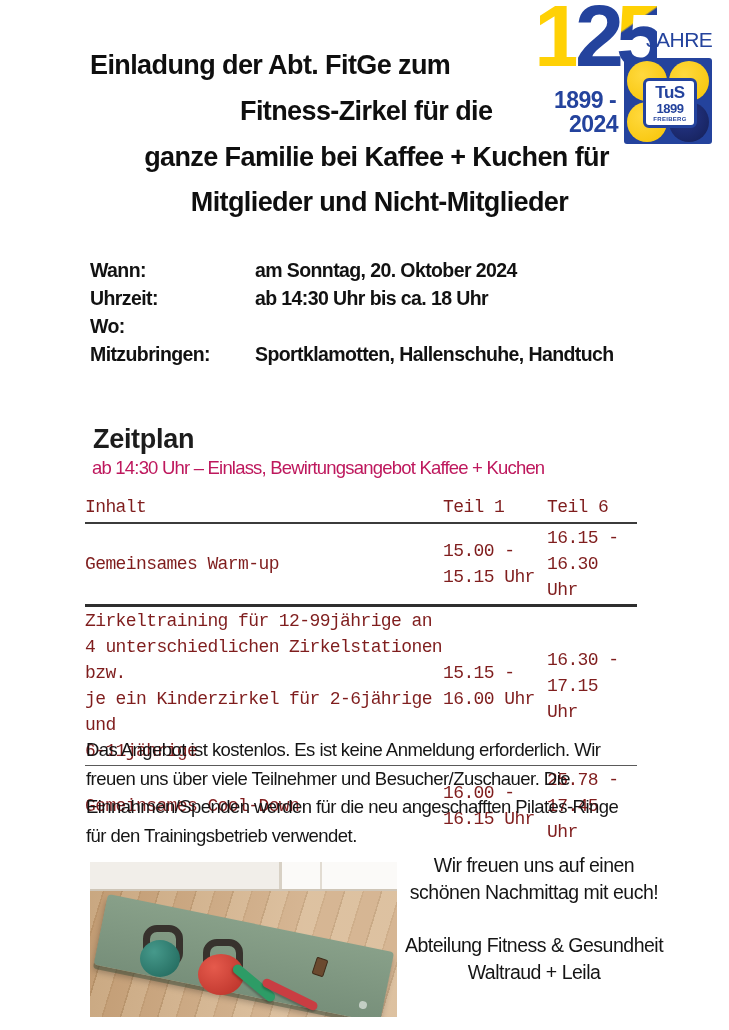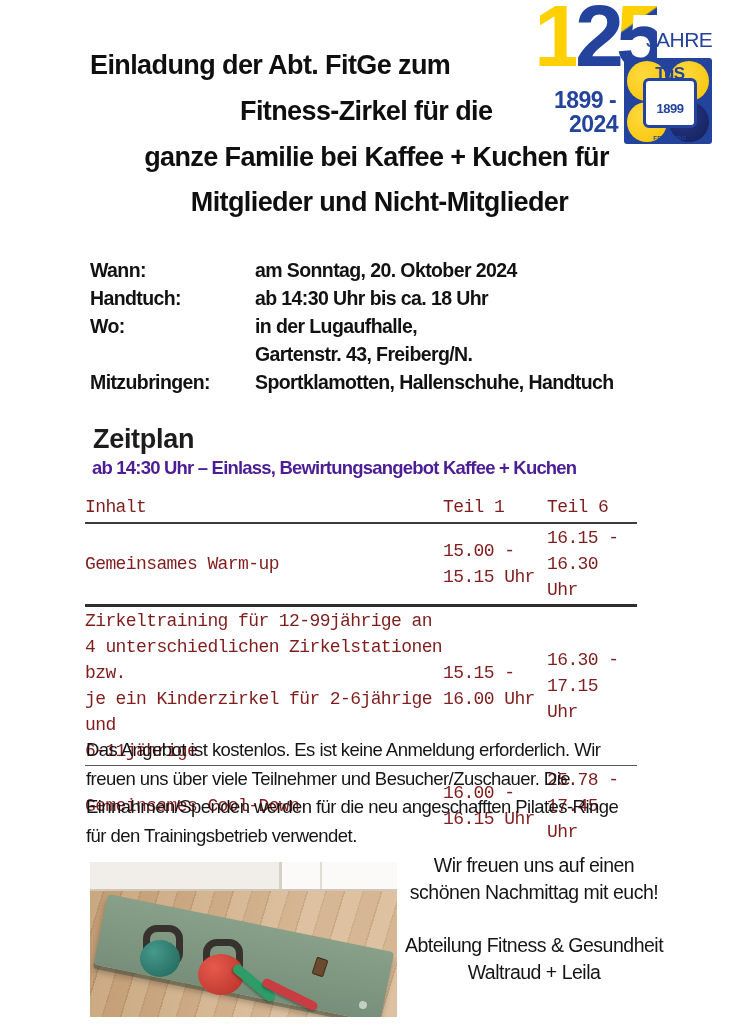--- a/index.html
+++ b/index.html
@@ -26,34 +26,34 @@
   .yrs1{left:26px;top:79px;}
   .yrs2{left:41px;top:103px;}
   .club{position:absolute;left:96px;top:50px;width:88px;height:86px;background:#24439d;border-radius:3px;z-index:3;}
   .club .c{position:absolute;width:40px;height:40px;border-radius:50%;}
   .club .tl{left:3px;top:3px;background:radial-gradient(circle at 38% 35%,#ffd93e,#f7c303);}
   .club .tr{left:45px;top:3px;background:radial-gradient(circle at 38% 35%,#ffd93e,#f7c303);}
   .club .bl{left:3px;top:44px;background:radial-gradient(circle at 38% 35%,#ffd93e,#f7c303);}
   .club .br{left:45px;top:44px;background:radial-gradient(circle at 38% 35%,#26378c,#141f55);}
   .badge{position:absolute;left:19px;top:20px;width:48px;height:44px;background:#fff;border:3px solid #24439d;
          border-radius:6px;display:flex;flex-direction:column;align-items:center;justify-content:center;
-         color:#24439d;font-weight:700;line-height:1;gap:19px;}
+         color:#24439d;font-weight:700;line-height:1;}
   .badge .tus{font-size:17px;letter-spacing:-0.5px;}
   .badge .y{font-size:13px;margin-top:1px;letter-spacing:-0.5px;}
   .badge .city{font-size:6px;margin-top:1px;letter-spacing:0.3px;}
 
   
   .details{position:absolute;left:90px;top:256px;width:560px;font-weight:700;font-size:19.5px;
            letter-spacing:-0.6px;line-height:28px;}
   .drow{display:grid;grid-template-columns:165px auto;}
   .dval{white-space:pre-line;}
 
   
   .zp-h{position:absolute;left:93px;top:424px;font-size:27px;font-weight:700;letter-spacing:-0.3px;color:#1c1c1c;}
-  .zp-sub{position:absolute;left:92px;top:457px;font-size:18.5px;font-weight:700;letter-spacing:-0.8px;color:#4c1d95;white-space:nowrap;}
+  .zp-sub{position:absolute;left:92px;top:457px;font-size:18.5px;font-weight:400;letter-spacing:-0.8px;color:#be185d;white-space:nowrap;}
 
   .ztable{position:absolute;left:85px;top:494px;width:552px;font-size:18px;letter-spacing:-0.6px;color:#7f1d1d;font-family:Liberation Mono, monospace;}
   .zrow{display:grid;grid-template-columns:358px 104px auto;}
   .zhead{border-bottom:2px solid #3b3b3b;padding-bottom:2px;}
   .zhead .zc{line-height:24px;}
   .zbody1{border-bottom:3px solid #2e2e2e;}
   .zbody2{border-bottom:1.5px solid #5a5a5a;}
   .zc{display:flex;flex-direction:column;justify-content:center;line-height:26px;white-space:pre-line;
       padding:1px 0;}
 
@@ -118,27 +118,25 @@
       </div>
     </div>
   </div>
 
   <div class="details">
     <div class="drow">
       <div>Wann:</div>
       <div class="dval">am Sonntag, 20. Oktober 2024</div>
     </div>
     <div class="drow">
-      <div>Handtuch:</div>
+      <div>Uhrzeit:</div>
       <div class="dval">ab 14:30 Uhr bis ca. 18 Uhr</div>
     </div>
     <div class="drow">
       <div>Wo:</div>
-      <div class="dval">in der Lugaufhalle,
-Gartenstr. 43, Freiberg/N.</div>
     </div>
     <div class="drow">
       <div>Mitzubringen:</div>
       <div class="dval">Sportklamotten, Hallenschuhe, Handtuch</div>
     </div>
   </div>
 
   <div class="zp-h">Zeitplan</div>
   <div class="zp-sub">ab 14:30 Uhr – Einlass, Bewirtungsangebot Kaffee + Kuchen</div>
 

